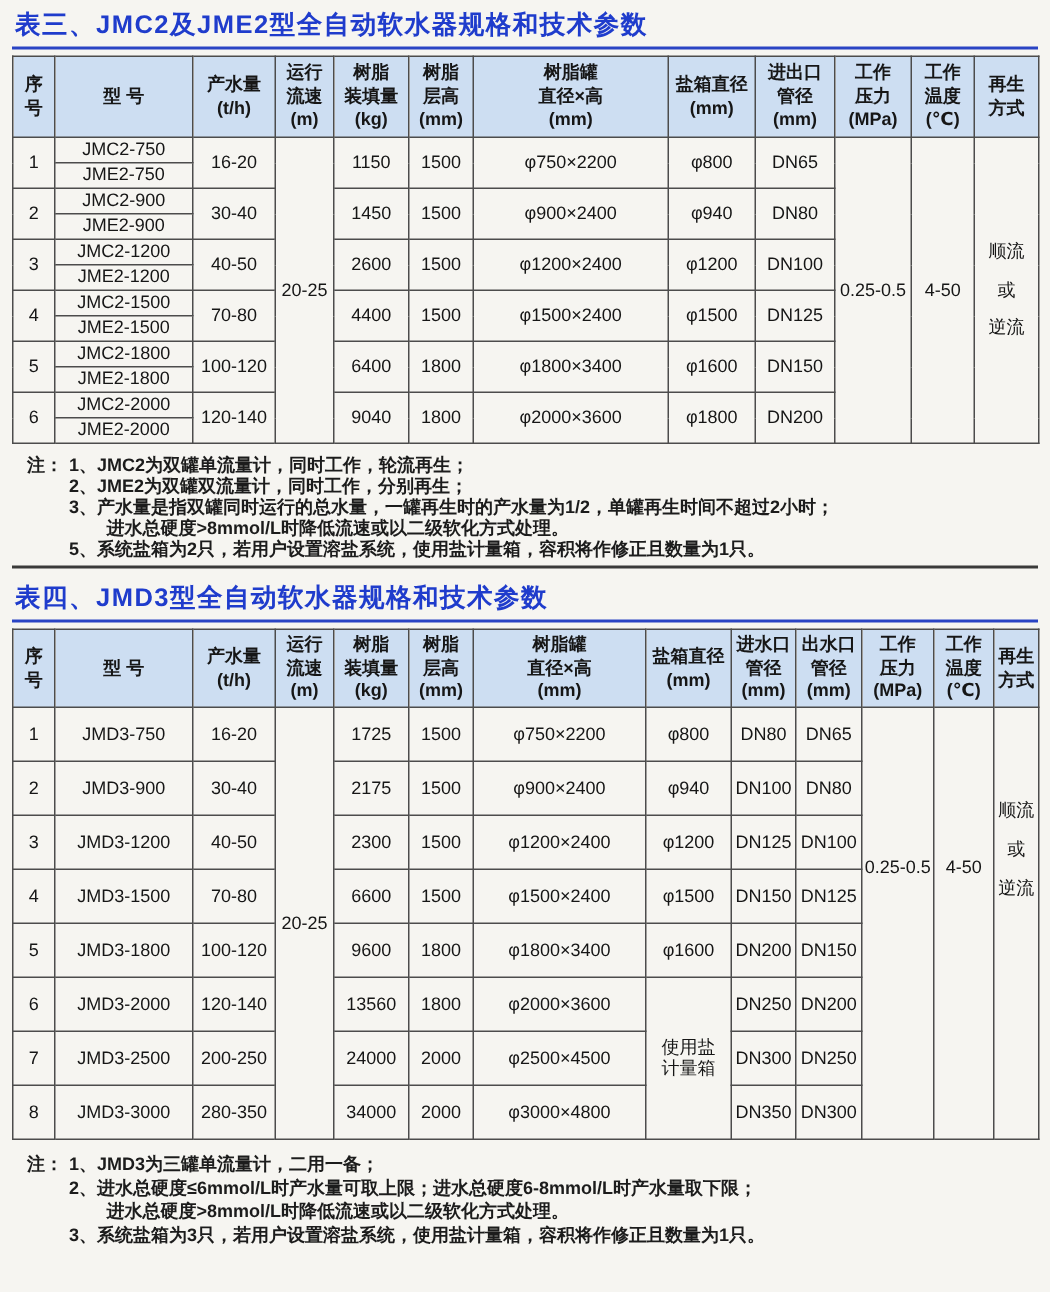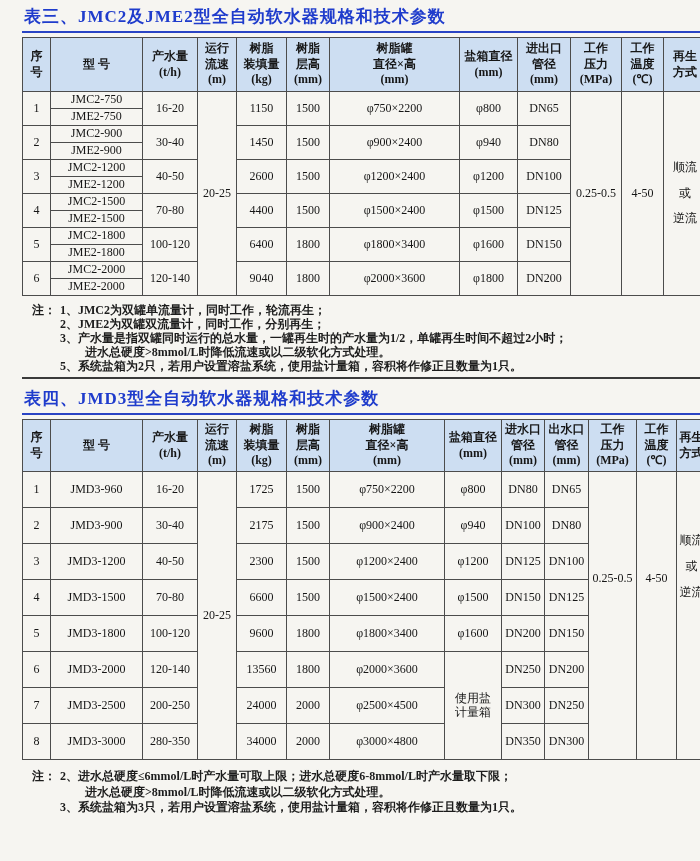--- a/index.html
+++ b/index.html
@@ -10,21 +10,21 @@
     --ink:#161616;
   }
   *{box-sizing:border-box;}
   html,body{margin:0;padding:0;}
   body{
     width:700px;height:861px;overflow:hidden;
     background:var(--page-bg);
     color:var(--ink);
     font-family:"Liberation Sans","DejaVu Sans",sans-serif;
   }
-  .page{padding:5px 8px 0 22px;font-family:Liberation Serif, serif;}
+  .page{padding:5px 8px 0 8px;}
   .tbl-title{
     font-size:17px;font-weight:bold;color:var(--title-blue);
     letter-spacing:1px;
     margin:0 0 4px 0;padding:0 0 3px 2px;
     border-bottom:2px solid #2a44c4;
     width:684px;
   }
   .tbl-title.second{margin-top:7px;}
   table{
     border-collapse:collapse;width:684px;table-layout:fixed;
@@ -271,21 +271,21 @@
           <th>工作
 温度
 (℃)</th>
           <th>再生
 方式</th>
         </tr>
       </thead>
     <tbody id="t4body">
         <tr>
           <td>1</td>
-          <td>JMD3-960</td>
+          <td>JMD3-750</td>
           <td>16-20</td>
           <td rowspan="8">20-25</td>
           <td>1725</td>
           <td>1500</td>
           <td>φ750×2200</td>
           <td>φ800</td>
           <td>DN80</td>
           <td>DN65</td>
           <td class="lift" rowspan="8">0.25-0.5</td>
           <td class="lift" rowspan="8">4-50</td>
@@ -370,19 +370,20 @@
           <td>φ3000×4800</td>
           <td>DN350</td>
           <td>DN300</td>
         </tr>
       </tbody>
   </table>
 
   <div class="notes second">
     <div class="note-prefix">注：</div>
     <div class="note-body" id="notes4">
+        <div class="note-line">1、JMD3为三罐单流量计，二用一备；</div>
         <div class="note-line">2、进水总硬度≤6mmol/L时产水量可取上限；进水总硬度6-8mmol/L时产水量取下限；</div>
         <div class="note-line cont">进水总硬度&gt;8mmol/L时降低流速或以二级软化方式处理。</div>
         <div class="note-line">3、系统盐箱为3只，若用户设置溶盐系统，使用盐计量箱，容积将作修正且数量为1只。</div>
       </div>
   </div>
 
 </div>
 
 </body></html>

